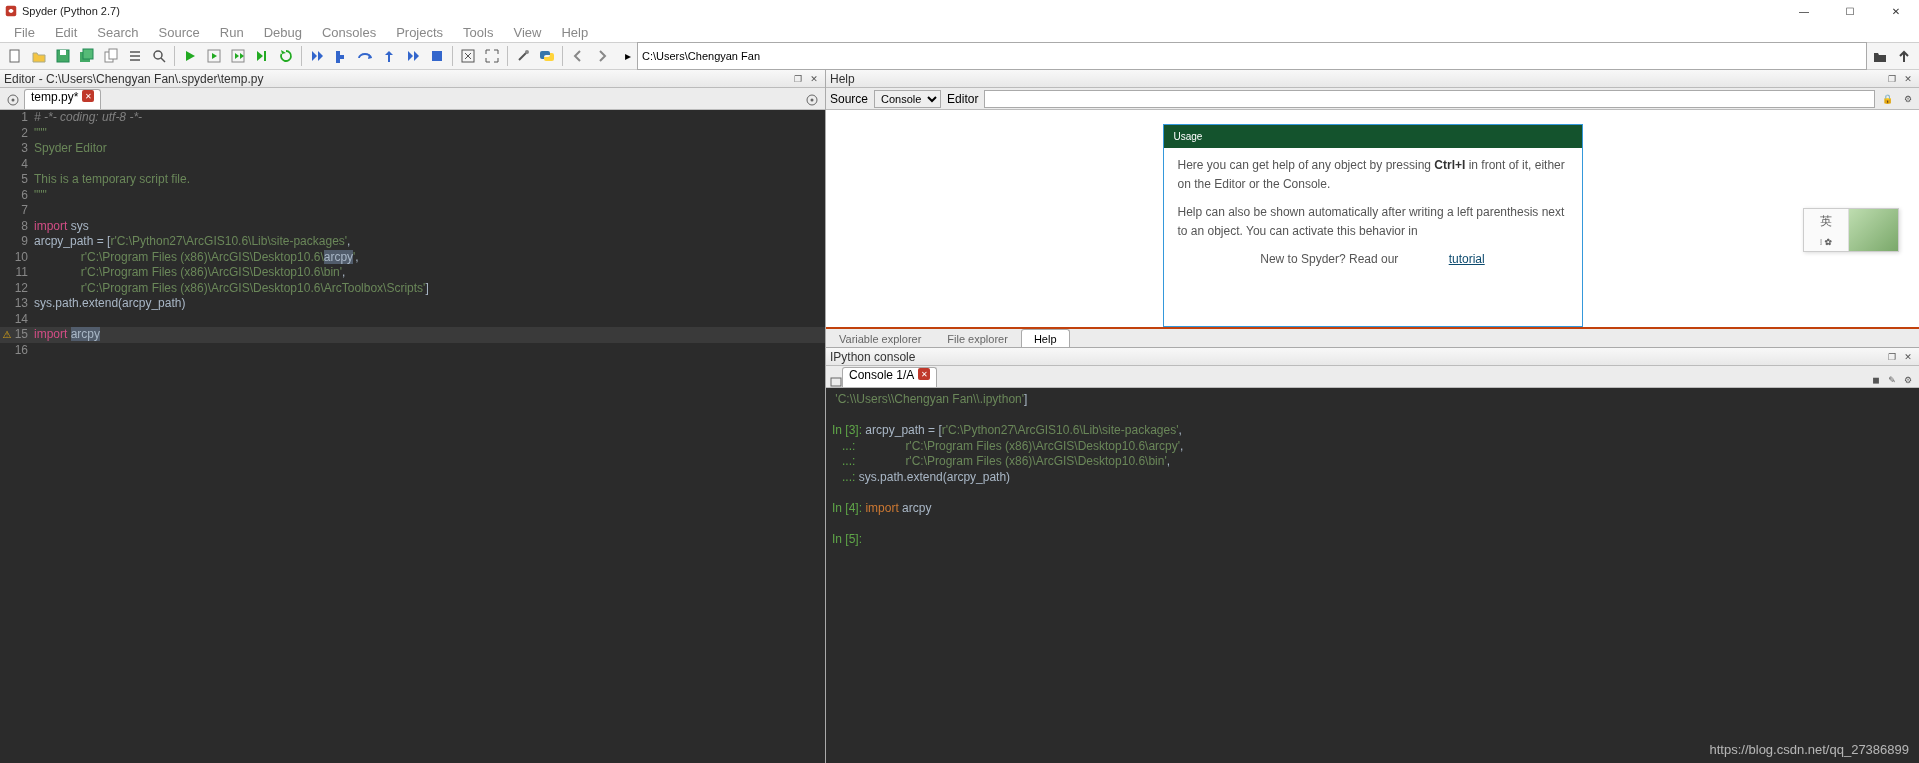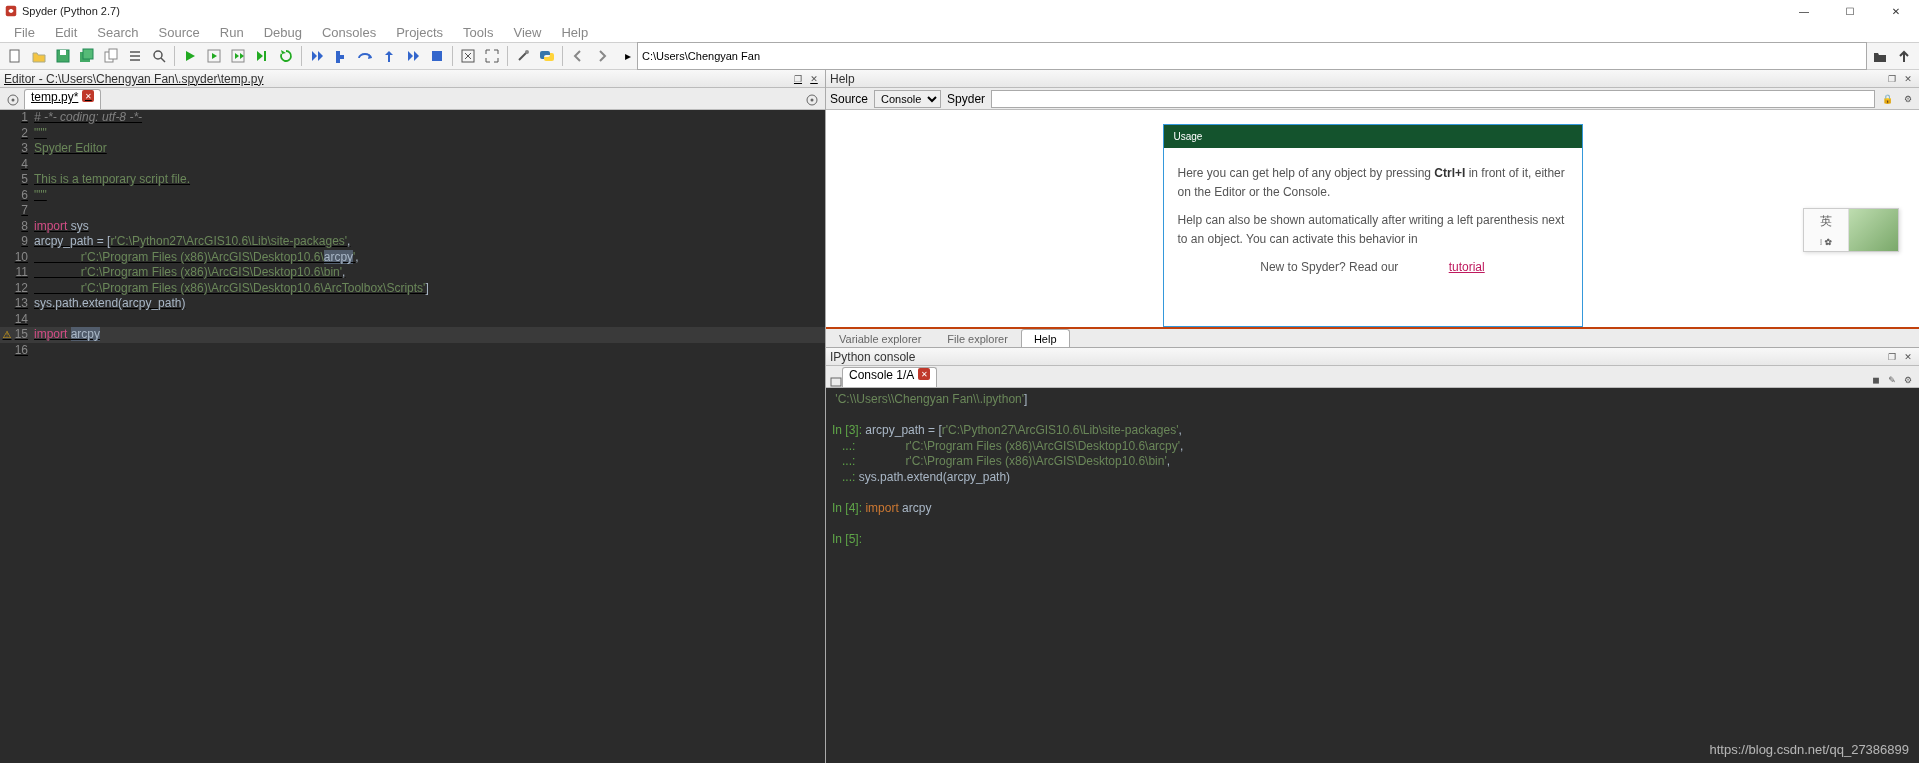--- a/index.html
+++ b/index.html
@@ -15,21 +15,21 @@
 .menubar span { font-size: 13px; color: #888; padding: 2px 8px; }
 
 .toolbar { height: 28px; background: #f5f5f5; border-top: 1px solid #d0d0d0; border-bottom: 1px solid #d0d0d0; display: flex; align-items: center; padding: 0 4px; gap: 2px; }
 .tbtn { width: 22px; height: 22px; display: flex; align-items: center; justify-content: center; border-radius: 2px; }
 .tsep { width: 1px; height: 20px; background: #c0c0c0; margin: 0 2px; }
 .pathbox { flex: 1; display: flex; align-items: center; gap: 2px; margin-left: 6px; }
 .pathbox input { flex: 1; height: 28px; border: 1px solid #aaa; padding: 0 4px; font-size: 11px; background: #fff; }
 
 .main { display: flex; height: calc(763px - 70px); }
 
-.leftpane { width: 826px; display: flex; flex-direction: column; border-right: 1px solid #aaa; text-decoration: underline; }
+.leftpane { width: 826px; display: flex; flex-direction: column; border-right: 1px solid #aaa; }
 .panetitle { height: 18px; background: linear-gradient(#f8f8f8,#e8e8e8); border-bottom: 1px solid #bbb; display: flex; align-items: center; padding: 0 4px; font-size: 11px; color: #333; }
 .panetitle .icons { margin-left: auto; display: flex; gap: 2px; }
 .pbtn { width: 14px; height: 14px; display: flex; align-items: center; justify-content: center; font-size: 9px; color: #555; }
 
 .tabbar { height: 22px; background: #ececec; border-bottom: 1px solid #bbb; display: flex; align-items: flex-end; padding-left: 4px; }
 .tabbar .gear { width: 18px; height: 18px; display: flex; align-items: center; justify-content: center; margin-right: 2px; }
 .tab { height: 20px; background: #fff; border: 1px solid #aaa; border-bottom: none; border-radius: 3px 3px 0 0; padding: 0 6px; display: flex; align-items: flex-start; gap: 4px; font-size: 11px; }
 .tab .close { width: 12px; height: 12px; background: #c0392b; color: #fff; font-size: 8px; display: flex; align-items: center; justify-content: center; border-radius: 2px; }
 .tabbar .rgear { margin-left: auto; margin-right: 4px; }
 
@@ -46,24 +46,24 @@
 .hl-sel { background: #515c6b; }
 
 .rightpane { flex: 1; display: flex; flex-direction: column; }
 .helppane { display: flex; flex-direction: column; height: 278px; border-bottom: 1px solid #aaa; }
 .helpbar { height: 22px; background: #ececec; border-bottom: 1px solid #bbb; display: flex; align-items: center; padding: 0 4px; gap: 6px; font-size: 11px; }
 .helpbar select, .helpbar input { height: 18px; border: 1px solid #aaa; font-size: 11px; padding: 0 2px; }
 .helpbar .obj { flex: 1; }
 .helpbody { flex: 1; background: #fff; display: flex; justify-content: center; padding-top: 14px; position: relative; }
 .usagebox { width: 420px; border: 1px solid #3498db; }
 .usagehdr { background: #14532d; color: #fff; padding: 6px 10px; font-size: 10px; }
-.usagetxt { padding: 16px 14px; font-size: 12px; color: #555; line-height: 1.55; }
+.usagetxt { padding: 8px 14px; font-size: 12px; color: #555; line-height: 1.55; }
 .usagetxt p { margin-bottom: 10px; }
 .usagetxt b { color: #333; font-weight: bold; }
-.usagetxt a { color: #be185d; text-decoration: underline; margin-left: 47px; }
+.usagetxt a { color: #0c4a6e; text-decoration: underline; margin-left: 47px; }
 .usagetxt .center { text-align: center; margin-top: 6px; margin-bottom: 0; }
 
 .imewidget { position: absolute; right: 20px; top: 98px; width: 96px; height: 44px; border: 1px solid #ccc; background: #fafafa; box-shadow: 1px 1px 4px rgba(0,0,0,.15); display: flex; }
 .imewidget .lbl { width: 44px; display: flex; flex-direction: column; justify-content: space-around; align-items: center; font-size: 11px; color: #666; }
 .imewidget .pic { flex: 1; background: linear-gradient(135deg,#beddb0,#7aa86a); border-left: 1px solid #ddd; }
 
 .tabtabs { height: 20px; background: #ececec; border-top: 2px solid #c2410c; display: flex; align-items: flex-end; }
 .tabtabs .t { height: 18px; padding: 0 12px; font-size: 11px; color: #666; border: 1px solid transparent; border-bottom: none; display: flex; align-items: center; }
 .tabtabs .t.active { background: #fff; border-color: #aaa; border-radius: 3px 3px 0 0; color: #000; }
 
@@ -386,21 +386,21 @@
       <div class="panetitle">
         <span>Help</span>
         <div class="icons">
           <span class="pbtn">❐</span>
           <span class="pbtn">✕</span>
         </div>
       </div>
       <div class="helpbar">
         <span>Source</span>
         <select><option>Console</option></select>
-        <span>Spyder</span>
+        <span>Editor</span>
         <input class="obj" value="" style="">
         <span class="pbtn">🔒</span>
         <span class="pbtn">⚙</span>
       </div>
       <div class="helpbody">
         <div class="usagebox">
           <div class="usagehdr">Usage</div>
           <div class="usagetxt">
             <p><span>Here you can get help of any object by pressing </span><b>Ctrl+I</b><span> in front of it, either on the Editor or the Console.</span></p>
             <p>Help can also be shown automatically after writing a left parenthesis next to an object. You can activate this behavior in </p>

